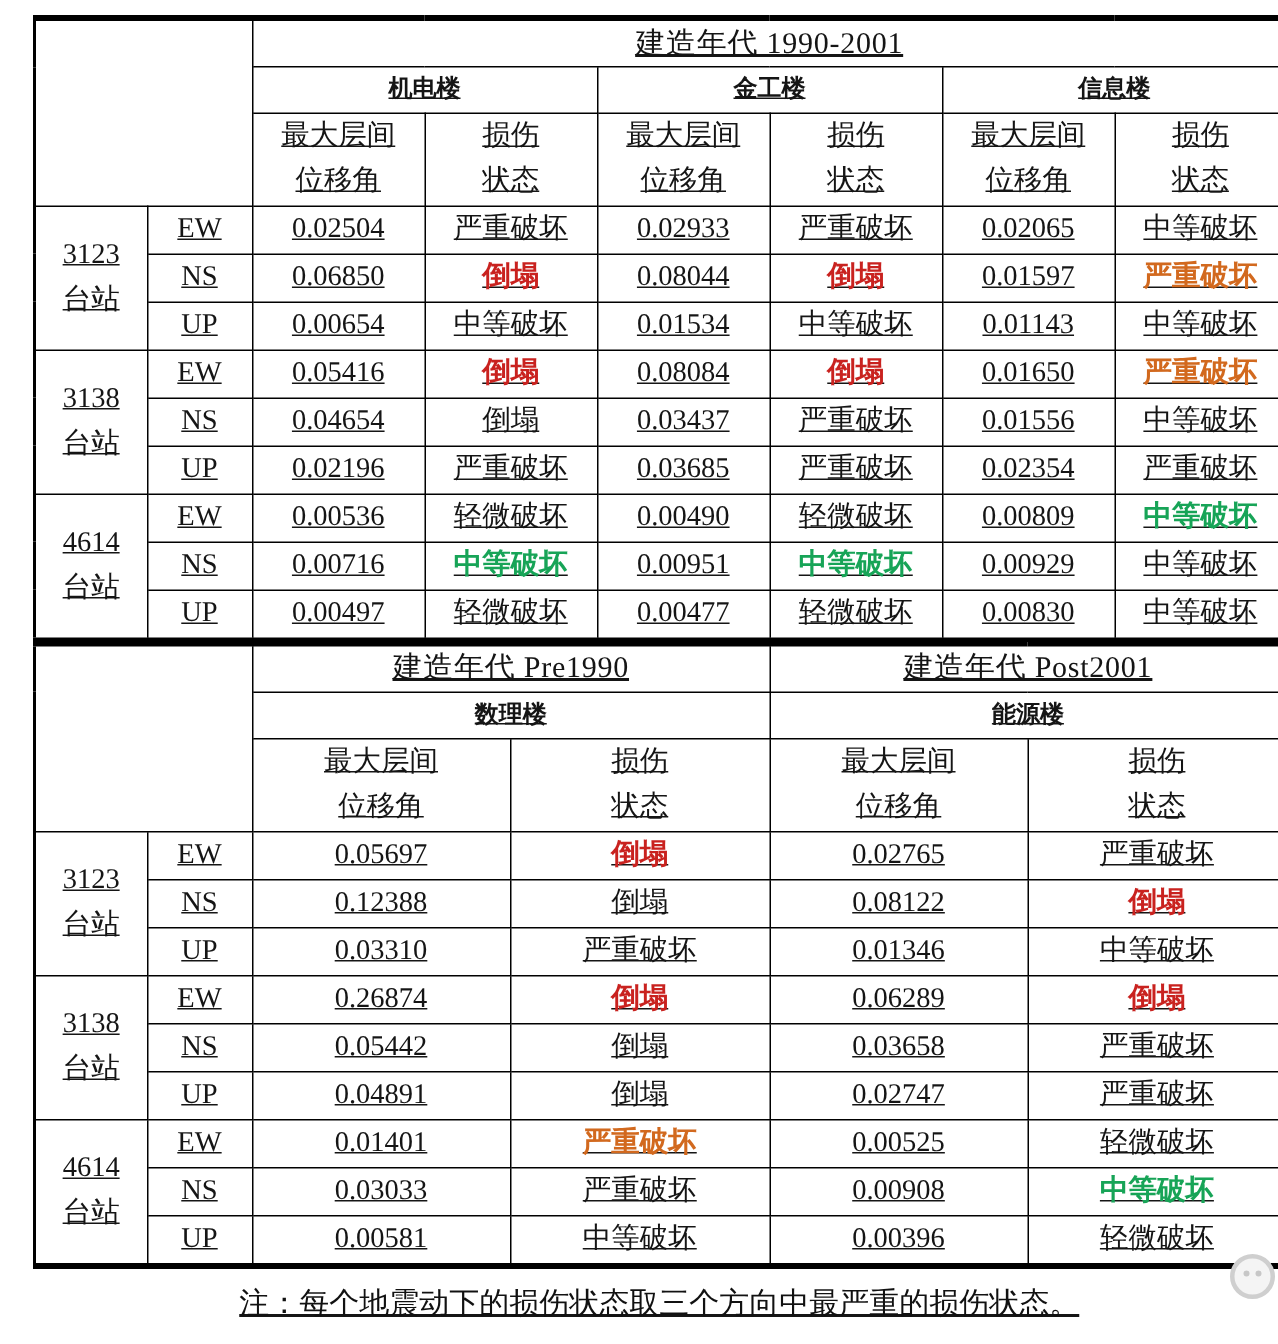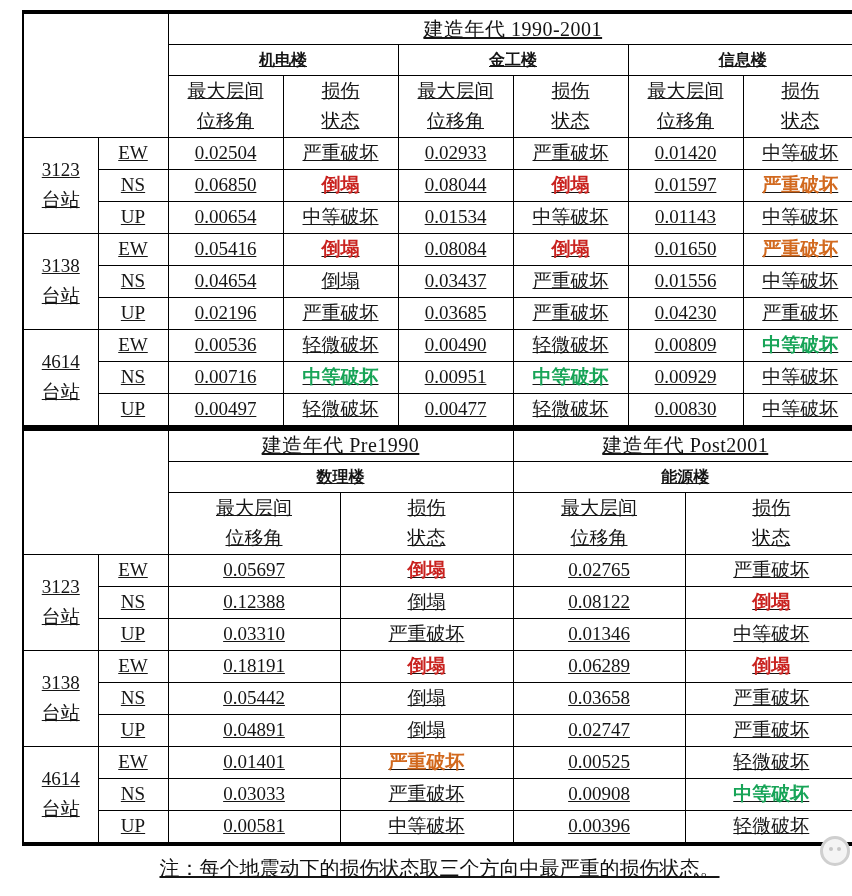--- a/index.html
+++ b/index.html
@@ -100,21 +100,21 @@
     <tr class="drow">
       <td class="station" rowspan="3">
             <span class="line">3123</span>
             <span class="line">台站</span>
           </td>
       <td class="dir">EW</td>
       <td class="num">0.02504</td>
       <td class="plain">严重破坏</td>
       <td class="num">0.02933</td>
       <td class="plain">严重破坏</td>
-      <td class="num">0.01420</td>
+      <td class="num">0.02065</td>
       <td class="plain">中等破坏</td>
     </tr>
     <tr class="drow">
       <td class="dir">NS</td>
       <td class="num">0.06850</td>
       <td class="red">倒塌</td>
       <td class="num">0.08044</td>
       <td class="red">倒塌</td>
       <td class="num">0.01597</td>
       <td class="orange">严重破坏</td>
@@ -150,21 +150,21 @@
       <td class="plain">严重破坏</td>
       <td class="num">0.01556</td>
       <td class="plain">中等破坏</td>
     </tr>
     <tr class="drow">
       <td class="dir">UP</td>
       <td class="num">0.02196</td>
       <td class="plain">严重破坏</td>
       <td class="num">0.03685</td>
       <td class="plain">严重破坏</td>
-      <td class="num">0.04230</td>
+      <td class="num">0.02354</td>
       <td class="plain">严重破坏</td>
     </tr>
 
     <tr class="drow">
       <td class="station" rowspan="3">
             <span class="line">4614</span>
             <span class="line">台站</span>
           </td>
       <td class="dir">EW</td>
       <td class="num">0.00536</td>
@@ -258,21 +258,21 @@
       <td class="num">0.01346</td>
       <td class="plain">中等破坏</td>
     </tr>
 
     <tr class="drow">
       <td class="station" rowspan="3">
             <span class="line">3138</span>
             <span class="line">台站</span>
           </td>
       <td class="dir">EW</td>
-      <td class="num">0.18191</td>
+      <td class="num">0.26874</td>
       <td class="red">倒塌</td>
       <td class="num">0.06289</td>
       <td class="red">倒塌</td>
     </tr>
     <tr class="drow">
       <td class="dir">NS</td>
       <td class="num">0.05442</td>
       <td class="plain">倒塌</td>
       <td class="num">0.03658</td>
       <td class="plain">严重破坏</td>

